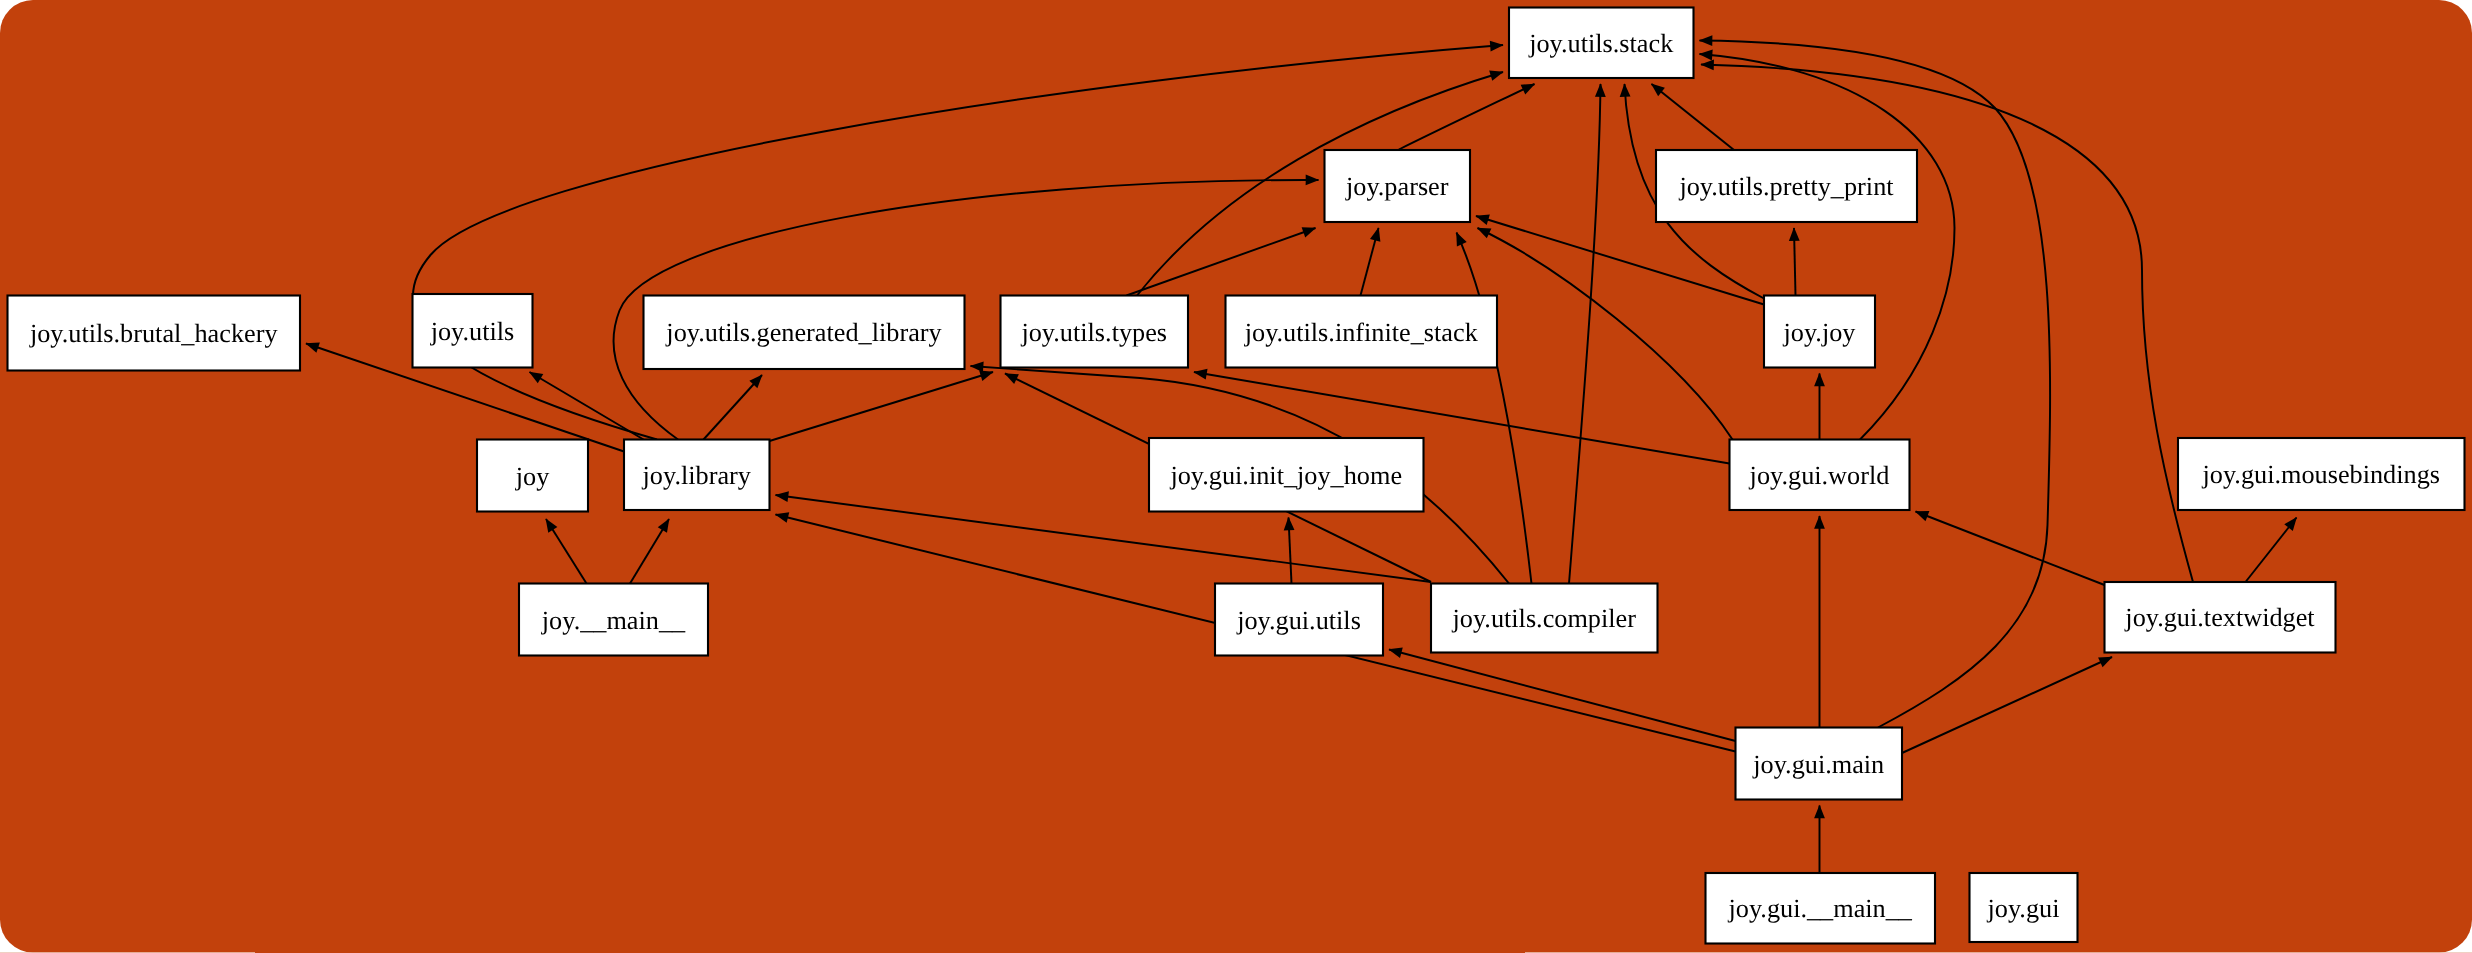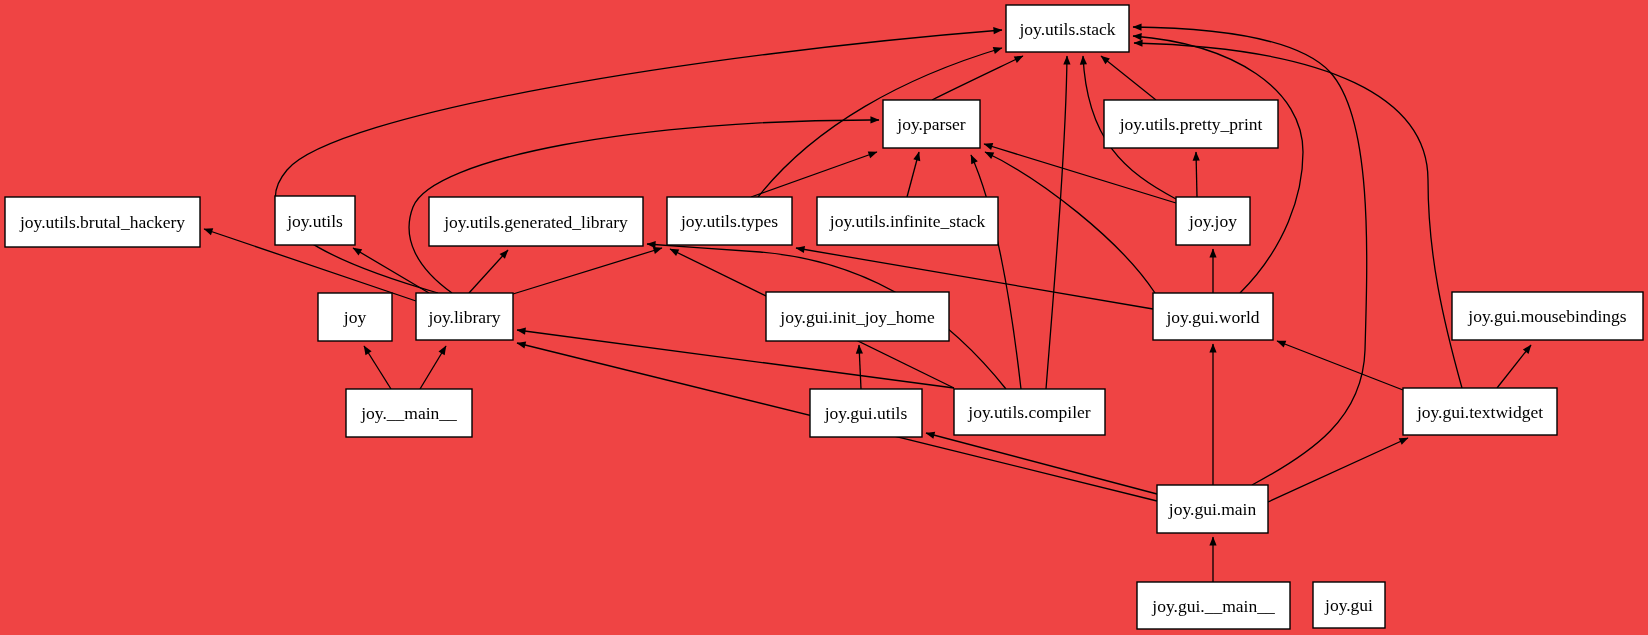--- a/index.html
+++ b/index.html
@@ -5,22 +5,23 @@
   html, body {
     margin: 0;
     padding: 0;
     background: #ffffff;
     font-family: "Liberation Serif", "DejaVu Serif", serif;
   }
   .canvas-wrap {
     position: relative;
     width: 1648px;
     height: 635px;
-    background: #ef4444;
+    background: #c2410c;
     overflow: hidden;
+    border-radius: 22px;
   }
   svg text {
     font-family: "Liberation Serif", "DejaVu Serif", serif;
     font-size: 17.5px;
     fill: #000000;
   }
 </style>
 </head>
 <body>
 

